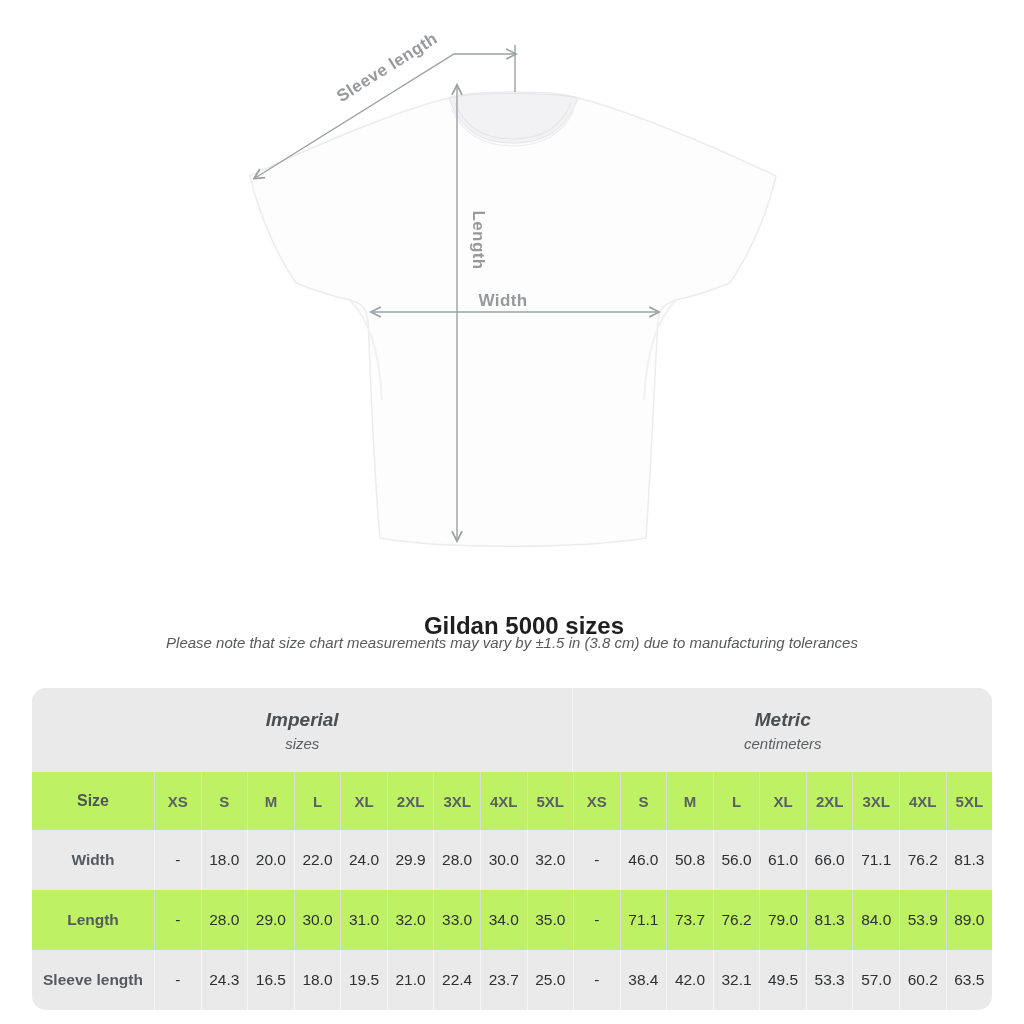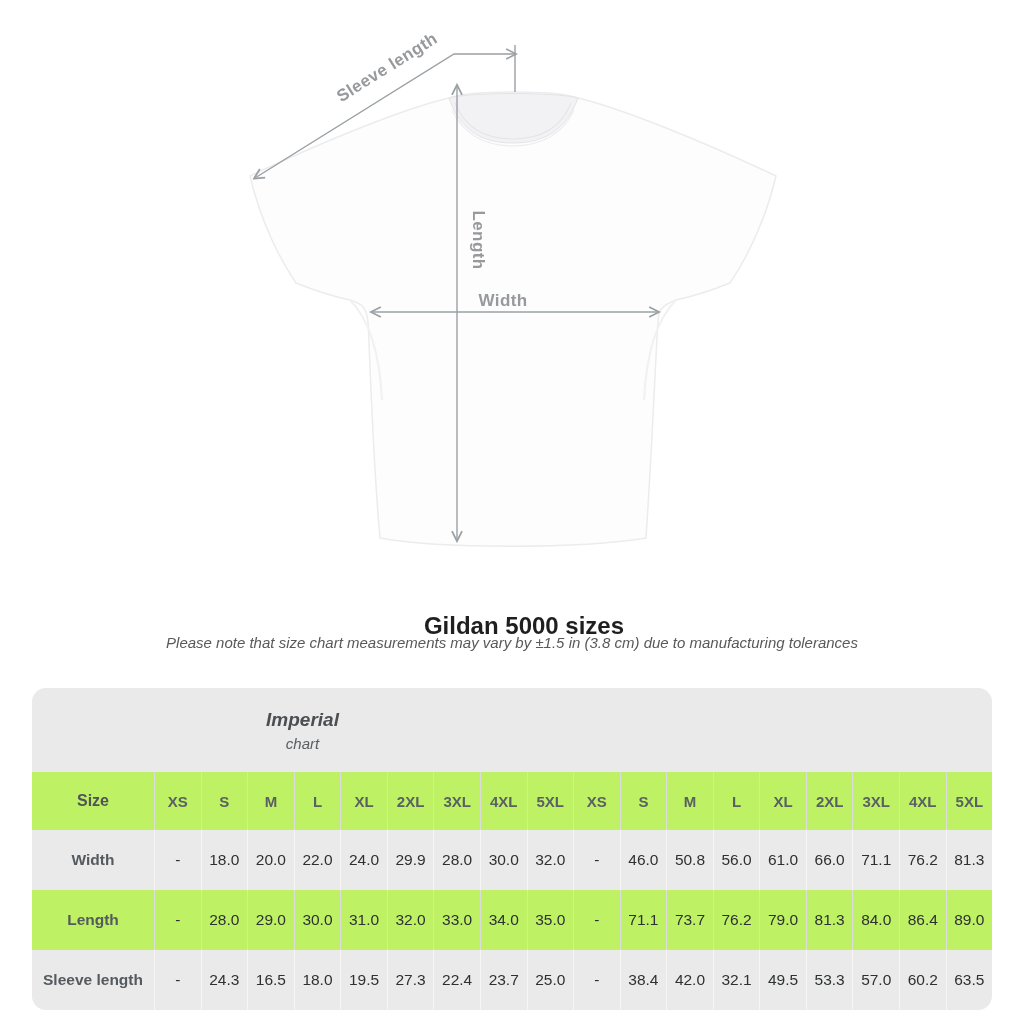--- a/index.html
+++ b/index.html
@@ -95,21 +95,25 @@
     </svg>
   </div>
 
   <h1 class="page-title">Gildan 5000 sizes</h1>
   <p class="page-subtitle">Please note that size chart measurements may vary by ±1.5 in (3.8 cm) due to manufacturing tolerances</p>
 
   <div class="size-table">
     <div class="t-row unit-row">
       <div class="unit-cell imperial">
         <div class="unit-name">Imperial</div>
-        <div class="unit-sub">chart</div>
+        <div class="unit-sub">sizes</div>
+      </div>
+      <div class="unit-cell metric">
+        <div class="unit-name">Metric</div>
+        <div class="unit-sub">centimeters</div>
       </div>
     </div>
     <div class="t-row white header-row" id="header-row">
       <div class="label-cell">Size</div>
     <div class="cell">XS</div>
         <div class="cell">S</div>
         <div class="cell">M</div>
         <div class="cell">L</div>
         <div class="cell">XL</div>
         <div class="cell">2XL</div>
@@ -159,31 +163,31 @@
           <div class="cell">33.0</div>
           <div class="cell">34.0</div>
           <div class="cell">35.0</div>
           <div class="cell">-</div>
           <div class="cell">71.1</div>
           <div class="cell">73.7</div>
           <div class="cell">76.2</div>
           <div class="cell">79.0</div>
           <div class="cell">81.3</div>
           <div class="cell">84.0</div>
-          <div class="cell">86.4</div>
+          <div class="cell">53.9</div>
           <div class="cell">89.0</div>
         </div>
         <div class="t-row data-row gray">
           <div class="label-cell">Sleeve length</div>
           <div class="cell">-</div>
           <div class="cell">24.3</div>
           <div class="cell">16.5</div>
           <div class="cell">18.0</div>
           <div class="cell">19.5</div>
-          <div class="cell">27.3</div>
+          <div class="cell">21.0</div>
           <div class="cell">22.4</div>
           <div class="cell">23.7</div>
           <div class="cell">25.0</div>
           <div class="cell">-</div>
           <div class="cell">38.4</div>
           <div class="cell">42.0</div>
           <div class="cell">32.1</div>
           <div class="cell">49.5</div>
           <div class="cell">53.3</div>
           <div class="cell">57.0</div>

